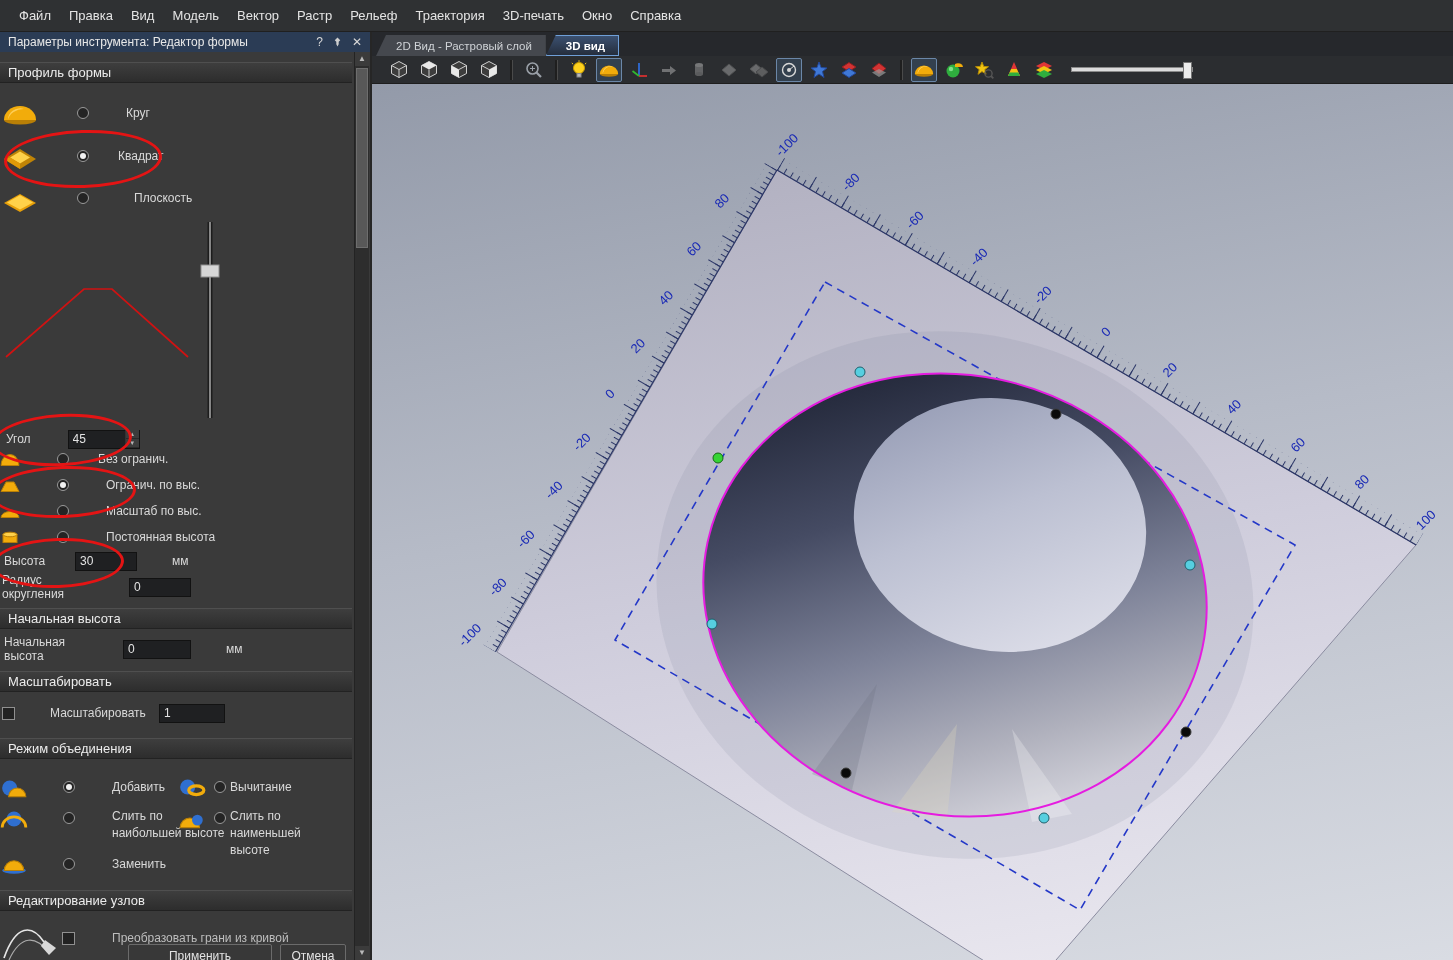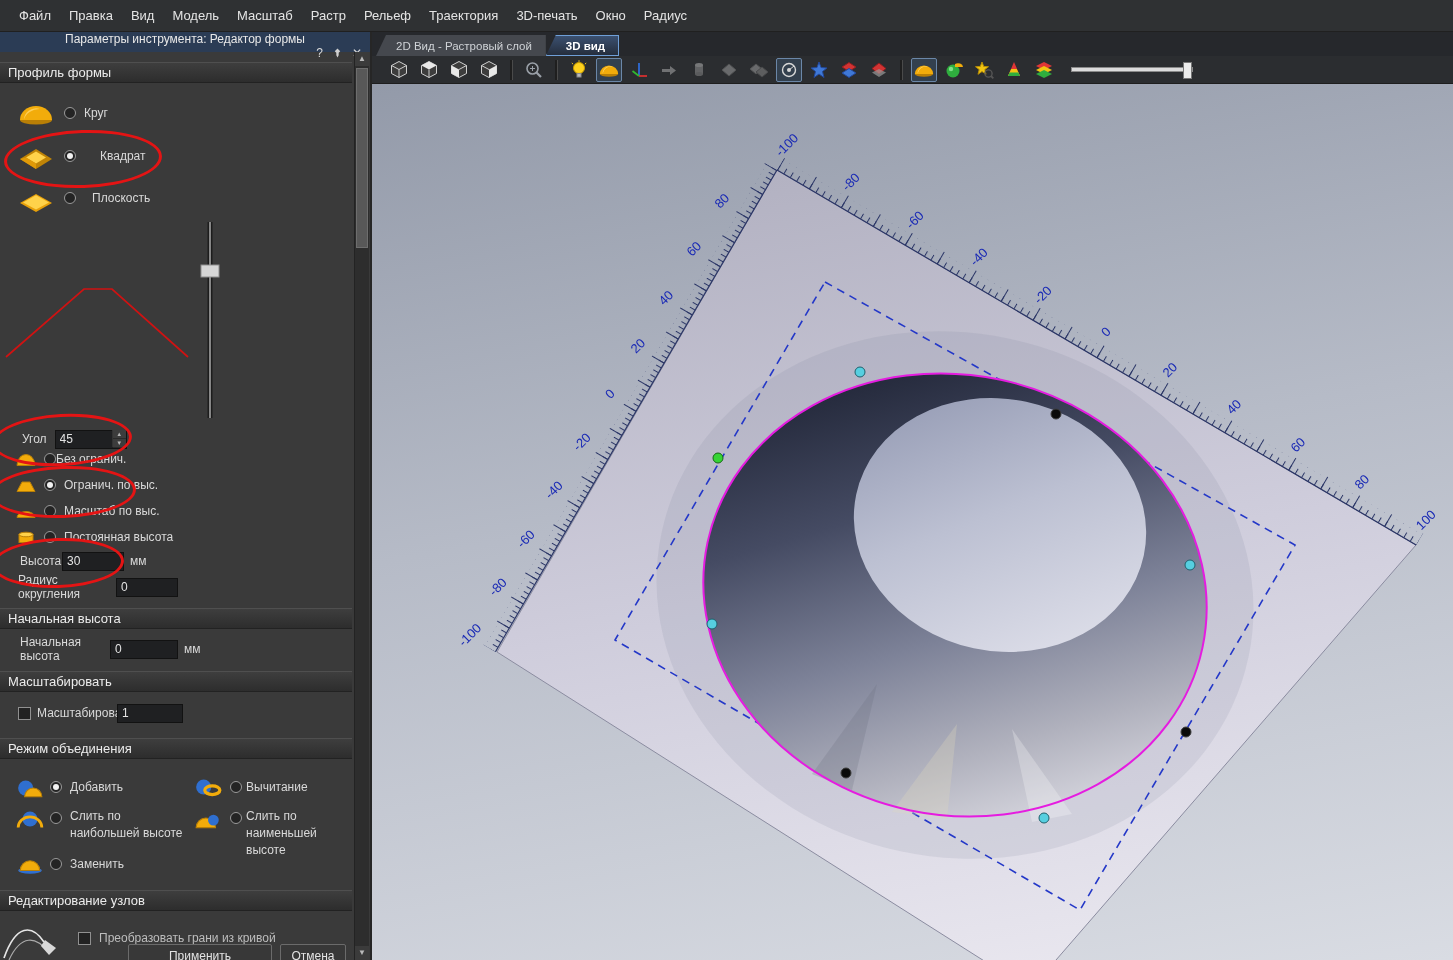--- a/index.html
+++ b/index.html
@@ -6,27 +6,27 @@
   #root{position:relative;width:1453px;height:960px;overflow:hidden;background:#ffffff;}
 
   
   .menubar{position:absolute;left:0;top:0;width:1453px;height:32px;background:#2f3133;border-bottom:1px solid #202020;
     display:flex;align-items:center;padding-left:10px;box-sizing:border-box;}
   .menubar span{color:#e4e4e4;font-size:13px;padding:0 9px;cursor:default;}
 
   
   .panel{position:absolute;left:0;top:32px;width:372px;height:928px;background:#3a3a3a;box-sizing:border-box;border-right:2px solid #262626;}
   .panel-title{position:absolute;left:0;top:0;width:100%;height:20px;background:#2b3c55;color:#e8e8e8;font-size:12px;
-    display:flex;align-items:center;padding:0 8px;box-sizing:border-box;flex-direction:column;}
+    display:flex;align-items:center;padding:0 8px;box-sizing:border-box;}
   .pt-btns{margin-left:auto;display:flex;align-items:center;gap:9px;color:#d8d8d8;font-size:12px;}
   .panel-body{position:absolute;left:0;top:20px;width:352px;height:908px;overflow:hidden;}
   .hdr{position:absolute;left:0;width:352px;height:21px;background:linear-gradient(#3e3e3e,#2d2d2d);
     border-top:1px solid #4f4f4f;border-bottom:1px solid #222;color:#ececec;font-size:13px;
     padding:2px 8px;box-sizing:border-box;}
-  .row{position:absolute;left:16px;width:352px;display:flex;align-items:center;}
+  .row{position:absolute;left:0;width:352px;display:flex;align-items:center;gap:29px;}
   .lbl{color:#d9d9d9;font-size:12px;}
   .radio{width:12px;height:12px;border-radius:50%;border:1px solid #9a9a9a;background:#242424;display:inline-block;box-sizing:border-box;flex:none;}
   .radio.sel{position:relative;}
   .radio.sel::after{content:'';position:absolute;left:2px;top:2px;width:6px;height:6px;border-radius:50%;background:#f2f2f2;}
   .checkbox{width:13px;height:13px;border:1px solid #909090;background:#222;display:inline-block;box-sizing:border-box;flex:none;}
   input.field{background:#1f2022;border:1px solid #121212;color:#e3e3e3;font:12px "Liberation Sans",sans-serif;height:19px;padding:0 4px;box-sizing:border-box;}
   .spinwrap{position:relative;display:inline-block;}
   .spin{position:absolute;right:1px;top:1px;width:13px;height:17px;display:flex;flex-direction:column;border-left:1px solid #333;}
   .spin div{flex:1;background:#3c3c3c;color:#b5b5b5;font-size:6px;line-height:8px;text-align:center;border-bottom:1px solid #2a2a2a;}
   .btn{position:absolute;height:24px;background:#383838;border:1px solid #6b6b6b;border-radius:2px;color:#e2e2e2;font-size:12px;
@@ -58,27 +58,27 @@
 </head>
 <body>
 
 <div id="root">
 
   <div class="menubar">
     <span>Файл</span>
     <span>Правка</span>
     <span>Вид</span>
     <span>Модель</span>
-    <span>Масштаб</span>
+    <span>Вектор</span>
     <span>Растр</span>
     <span>Рельеф</span>
     <span>Траектория</span>
     <span>3D-печать</span>
     <span>Окно</span>
-    <span>Радиус</span>
+    <span>Справка</span>
   </div>
 
   <div class="panel">
     <div class="panel-title">
       <span>Параметры инструмента: Редактор формы</span>
       <span class="pt-btns">
         <span>?</span>
         <svg width="11" height="12" viewBox="0 0 12 12">
             <path d="M6 1 L9 4 L7.3 5.7 L7.3 8.5 L6 11 L4.7 8.5 L4.7 5.7 L3 4 Z" fill="#cfcfcf"></path>
           </svg>
@@ -99,21 +99,21 @@
         <span class="radio" style="margin-left:10px"></span>
         <span class="lbl" style="margin-left:8px">Круг</span>
       </div>
       <div class="row" style="top:85px;height:38px">
         <svg width="36" height="28" viewBox="0 0 36 26" style="margin-left:2px">
           <polygon points="2,16 18,6 34,16 18,26" fill="#c08406"></polygon>
           <polygon points="8,14.5 18,8.5 28,14.5 18,20.5" fill="#ffd24a"></polygon>
           <polygon points="2,16 8,14.5 18,20.5 18,26" fill="#e09a08"></polygon>
         </svg>
         <span class="radio sel" style="margin-left:10px"></span>
-        <span class="lbl" style="margin-left:24px">Квадрат</span>
+        <span class="lbl" style="margin-left:0">Квадрат</span>
       </div>
       <div class="row" style="top:127px;height:38px">
         <svg width="36" height="28" viewBox="0 0 36 26" style="margin-left:2px">
           <polygon points="2,18 18,9 34,18 18,27" fill="#e8a009"></polygon>
           <polygon points="5,17.4 18,10.3 31,17.4 18,24.6" fill="#ffd24a"></polygon>
         </svg>
         <span class="radio" style="margin-left:10px"></span>
         <span class="lbl" style="margin-left:16px">Плоскость</span>
       </div>
 

